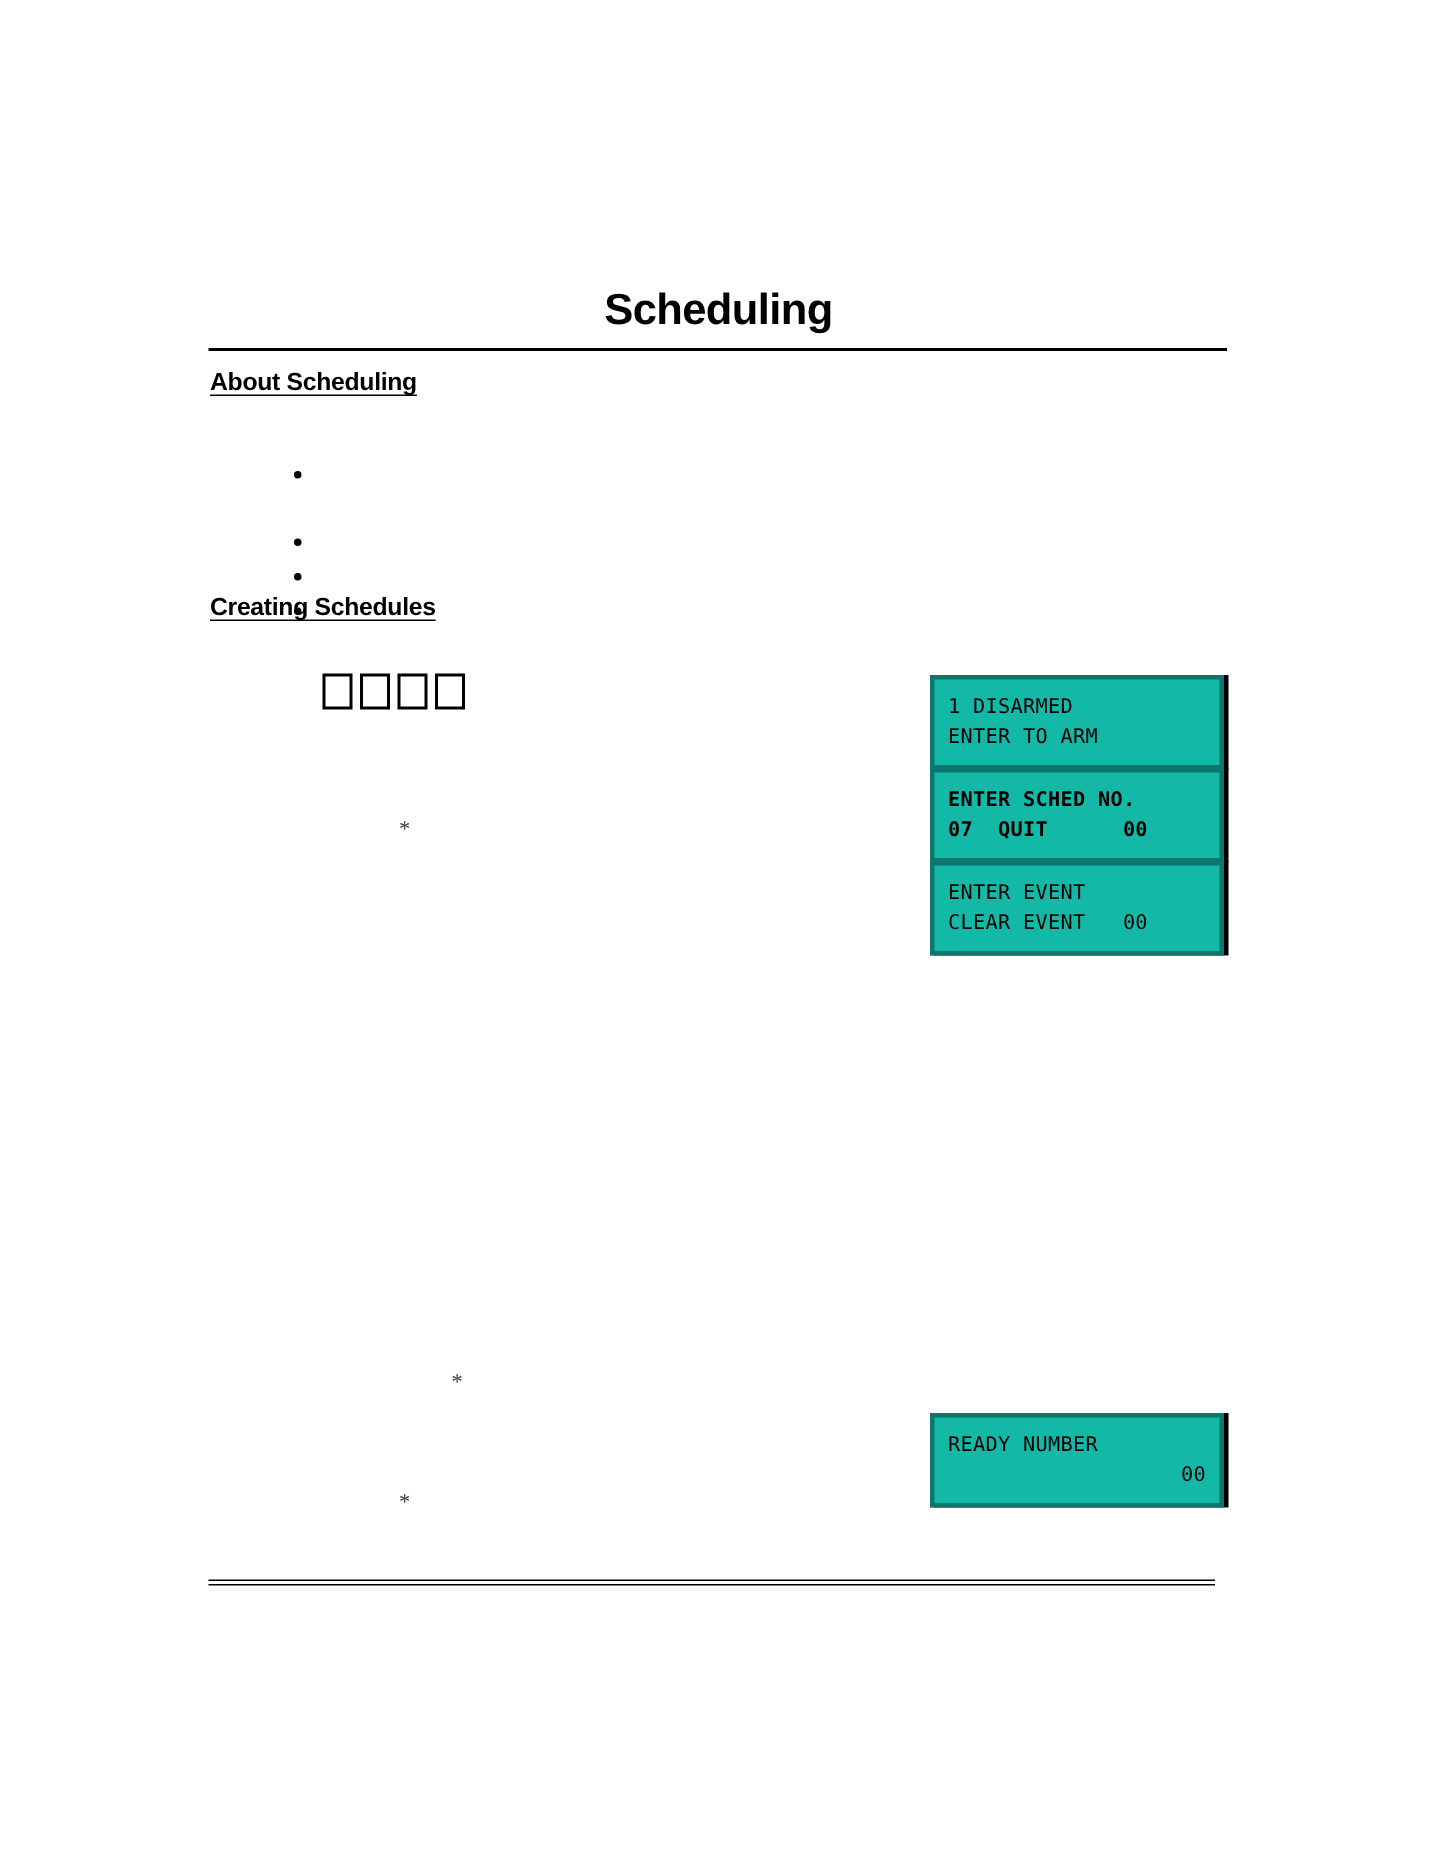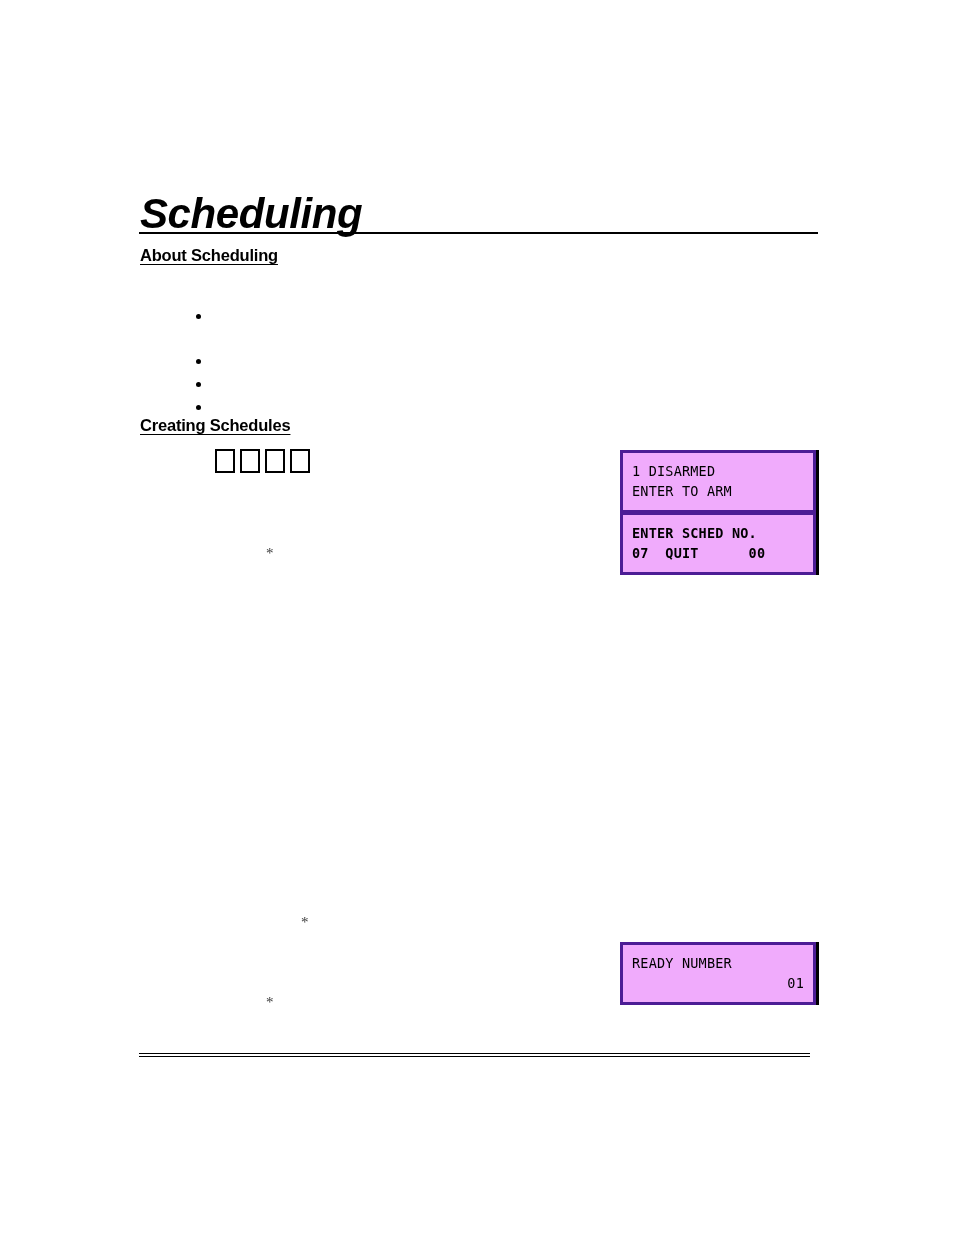--- a/index.html
+++ b/index.html
@@ -19,25 +19,24 @@
     background: #ffffff;
     overflow: hidden;
   }
 
   
   .page-title {
     position: absolute;
     left: 140px;
     top: 193px;
     width: 678px;
-    text-align: left;
+    text-align: center;
     font-family: "Liberation Sans", sans-serif;
-    font-style: italic;
     font-weight: bold;
-    font-size: 42px;
+    font-size: 29px;
     letter-spacing: -0.4px;
     color: #000000;
     line-height: 1;
     white-space: nowrap;
   }
 
   .header-rule {
     position: absolute;
     left: 139px;
     top: 232px;
@@ -53,21 +52,21 @@
     font-weight: bold;
     font-size: 16.5px;
     letter-spacing: -0.2px;
     color: #000000;
     text-decoration: underline;
     text-underline-offset: 3px;
     white-space: nowrap;
     text-align: center;
   }
   #heading-about    { left: 140px; top: 246px; }
-  #heading-creating { left: 140px; top: 416px; }
+  #heading-creating { left: 140px; top: 396px; }
 
   
   .bullet-list {
     position: absolute;
     left: 196px;
     top: 310px;
     width: 560px;
   }
   .bullet-item {
     position: relative;
@@ -124,22 +123,22 @@
     white-space: nowrap;
   }
   #asterisk-1 { left: 266px; top: 546px; }
   #asterisk-2 { left: 301px; top: 915px; }
   #asterisk-3 { left: 266px; top: 995px; }
 
   
   .lcd-panel {
     position: absolute;
     width: 196px;
-    border: 3px solid #4c1d95;
-    background: #f0abfc;
+    border: 3px solid #0f766e;
+    background: #14b8a6;
     box-sizing: border-box;
     padding: 8px 9px 9px 9px;
     box-shadow: 3px 0 0 0 #000000;
   }
   .lcd-line {
     position: relative;
     font-family: "DejaVu Sans Mono", monospace;
     font-size: 13.5px;
     line-height: 20px;
     letter-spacing: 0.2px;
@@ -211,21 +210,25 @@
   <div class="lcd-panel" id="lcd-1">
     <div class="lcd-line">1 DISARMED</div>
     <div class="lcd-line">ENTER TO ARM</div>
   </div>
 
   <div class="lcd-panel" id="lcd-2">
     <div class="lcd-line">ENTER SCHED NO.</div>
     <div class="lcd-line">07  QUIT      00</div>
   </div>
 
+  <div class="lcd-panel" id="lcd-3">
+    <div class="lcd-line">ENTER EVENT</div>
+    <div class="lcd-line">CLEAR EVENT   00</div>
+  </div>
 
   <div class="lcd-panel" id="lcd-4">
     <div class="lcd-line">READY NUMBER</div>
-    <div class="lcd-line right">01</div>
+    <div class="lcd-line right">00</div>
   </div>
 
   <div class="footer-rule"></div>
 
 </div>
 
 </body></html>

